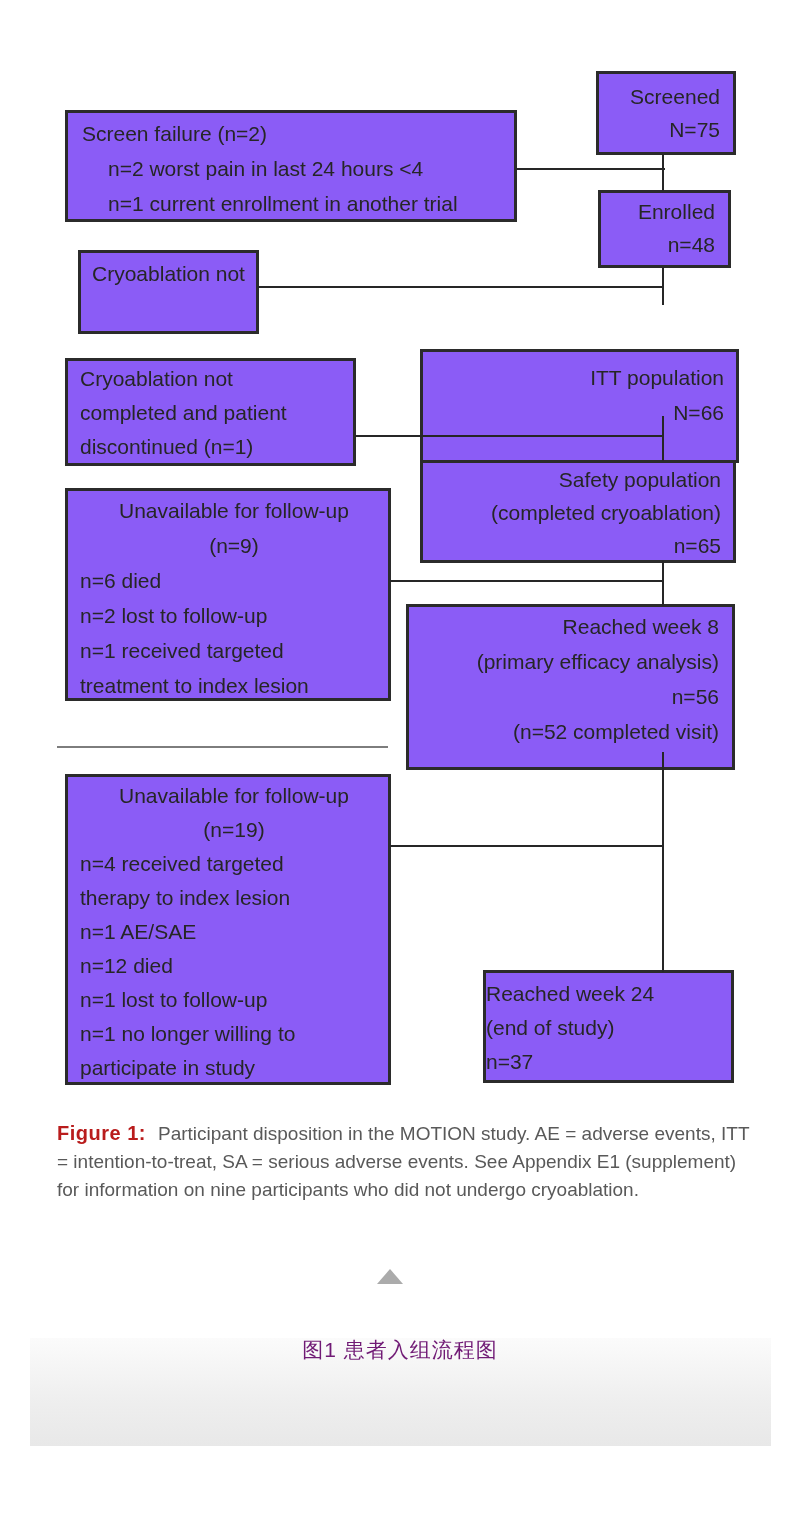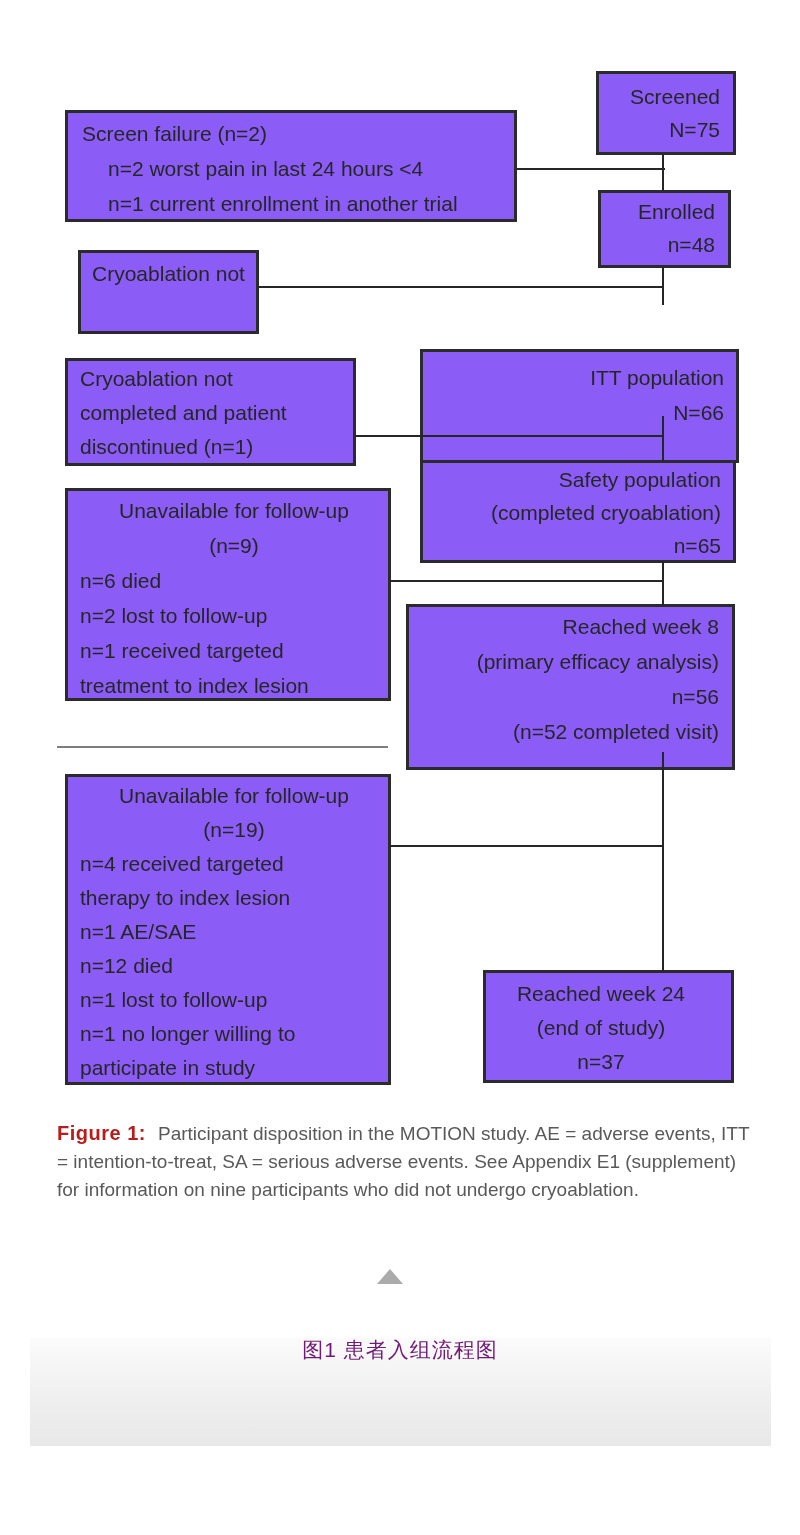--- a/index.html
+++ b/index.html
@@ -18,21 +18,21 @@
   #b-screened{left:596px;top:71px;width:140px;height:84px;padding:6px 13px 0 0;text-align:right;line-height:33px;}
   #b-screenfail{left:65px;top:110px;width:452px;height:112px;padding:3px 0 0 14px;line-height:35px;}
   #b-enrolled{left:598px;top:190px;width:133px;height:78px;padding:2px 13px 0 0;text-align:right;line-height:33px;}
   #b-cryonotatt{left:78px;top:250px;width:181px;height:84px;padding:3px 0;text-align:center;line-height:35px;}
   #b-itt{left:420px;top:304px;width:319px;height:114px;padding:8px 12px 0 0;text-align:right;line-height:35px;margin-top:45px;}
   #b-cryonotcomp{left:65px;top:358px;width:291px;height:108px;padding:1px 0 0 12px;line-height:34px;}
   #b-safety{left:420px;top:460px;width:316px;height:103px;padding:0 12px 0 0;text-align:right;line-height:33px;}
   #b-unavail9{left:65px;top:488px;width:326px;height:213px;padding:2px 0 0 12px;line-height:35px;}
   #b-week8{left:406px;top:604px;width:329px;height:166px;padding:2px 13px 0 0;text-align:right;line-height:35px;}
   #b-unavail19{left:65px;top:774px;width:326px;height:311px;padding:2px 0 0 12px;line-height:34px;}
-  #b-week24{left:483px;top:970px;width:251px;height:113px;padding:4px 15px 0 0;text-align:center;line-height:34px;}
+  #b-week24{left:483px;top:970px;width:251px;height:113px;padding:4px 15px 0 0;text-align:left;line-height:34px;}
   
   .hline,.vline{position:absolute;background:#262626;}
   #h1{left:516px;top:168px;width:149px;height:2px;}
   #v1{left:662px;top:154px;width:2px;height:37px;}
   #h2{left:258px;top:286px;width:406px;height:2px;}
   #v2{left:662px;top:267px;width:2px;height:38px;}
   #h3{left:355px;top:435px;width:309px;height:2px;}
   #v3{left:662px;top:416px;width:2px;height:45px;}
   #h4{left:390px;top:580px;width:274px;height:2px;}
   #v4{left:662px;top:561px;width:2px;height:45px;}

